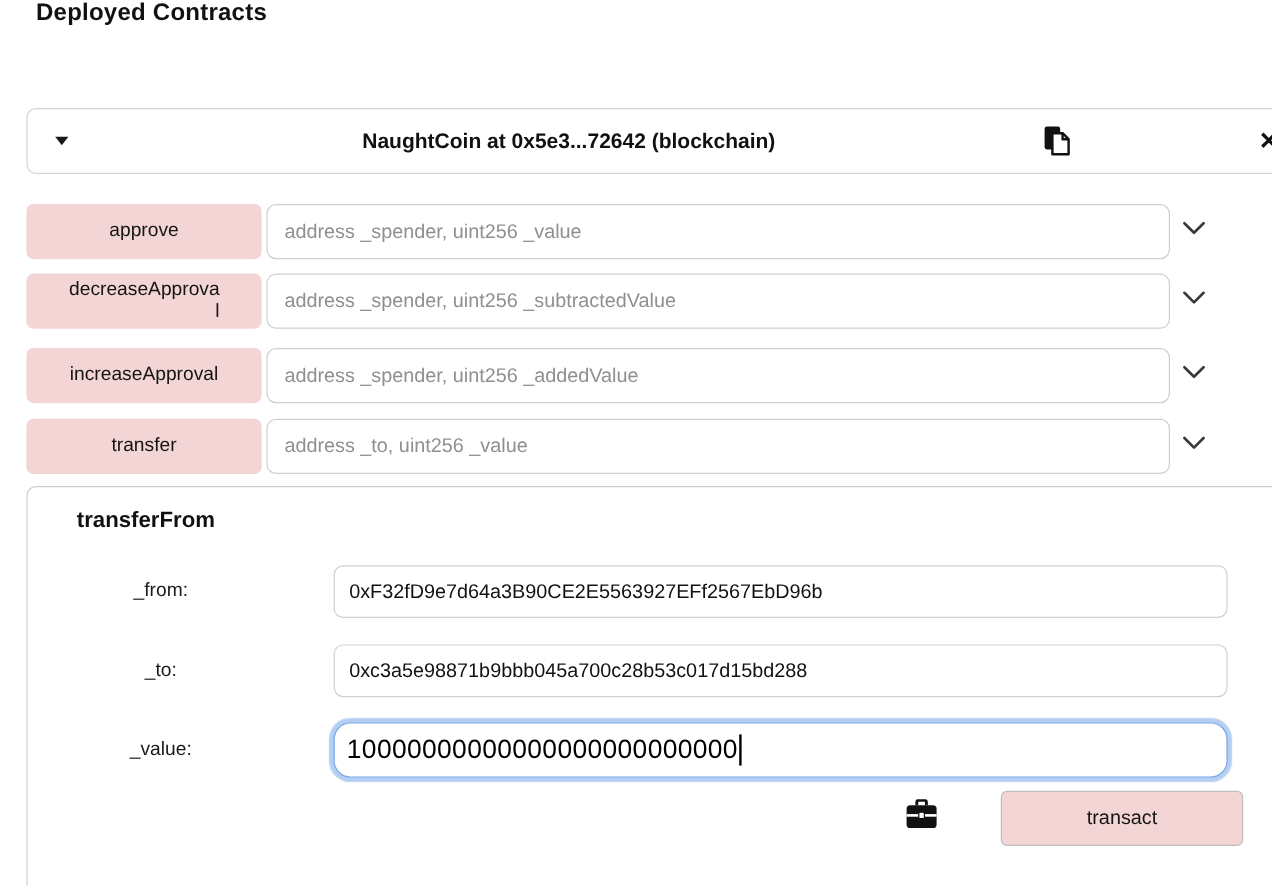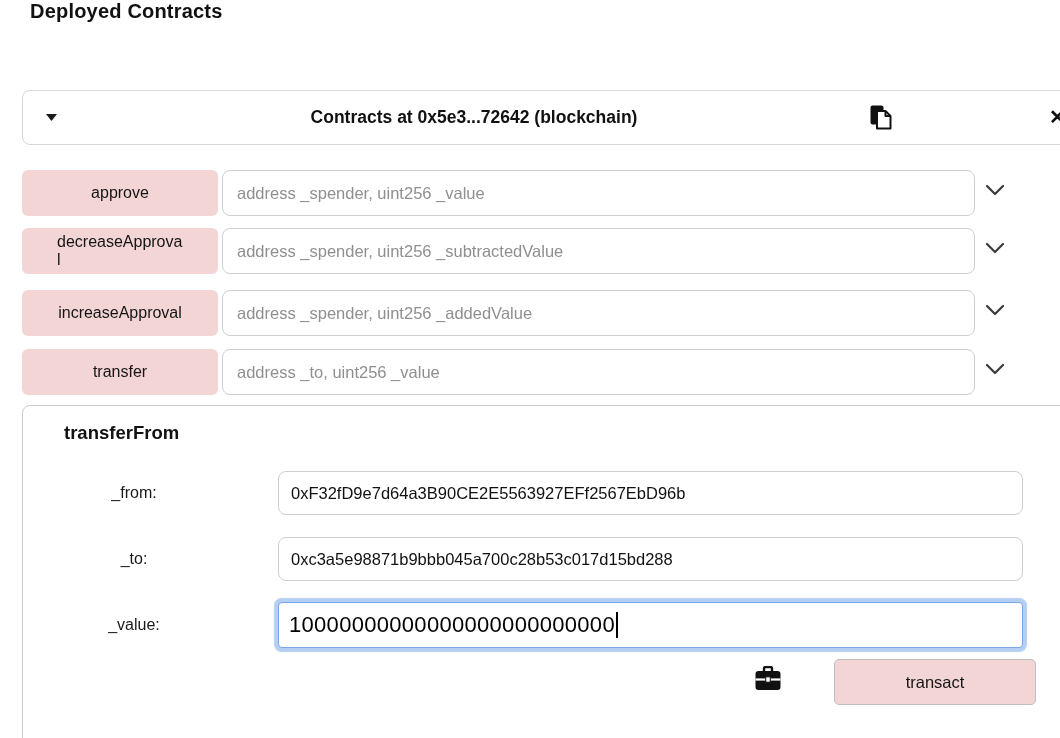--- a/index.html
+++ b/index.html
@@ -15,35 +15,35 @@
   .caret-btn { width: 56px; text-align: center; cursor: pointer; line-height: 0; }
   .ch-title { flex: 0 0 790px; text-align: center; font-weight: bold; font-size: 17.5px; }
   .copy-btn { width: 40px; line-height: 0; cursor: pointer; }
   .close-btn { position: absolute; left: 1026px; top: 14px; font-size: 20px; font-weight: bold; cursor: pointer; }
 
   
   .fn-row { position: absolute; left: 22px; width: 1000px; display: flex; align-items: flex-start; }
   .fn-btn { flex: 0 0 196px; min-height: 46px; background: var(--pink); border: none; border-radius: 6px;
     font-family: inherit; font-size: 16px; color: #151515; cursor: pointer;
     display: flex; align-items: center; justify-content: center; padding: 3px 0; }
-  .fn-btn .lbl { display: inline-block; max-width: 126px; overflow-wrap: break-word; line-height: 1.12; text-align: left; }
+  .fn-btn .lbl { display: inline-block; max-width: 126px; overflow-wrap: break-word; line-height: 1.12; text-align: right; }
   .fn-input { margin-left: 4px; width: 753px; height: 46px; border: 1px solid #cfcfcf; border-radius: 8px;
     padding: 0 14px; font-family: inherit; font-size: 16.5px; color: #ec4899; background: #fff; outline: none; }
   .fn-input::placeholder { color: #8f8f8f; opacity: 1; }
   .chev { margin-left: 10px; margin-top: 14px; line-height: 0; cursor: pointer; }
 
   
   .tf-panel { position: absolute; left: 22px; top: 405px; width: 1053px; height: 400px;
     border: 1px solid #cccccc; border-radius: 8px; background: #fff; }
   .tf-title { position: absolute; left: 41px; top: 16px; font-size: 18.5px; font-weight: bold; }
   .field-row { position: absolute; left: 0; width: 1000px; height: 46px; display: flex; align-items: center; justify-content: space-between; }
   .field-row .f-label { flex: 0 0 208px; text-align: center; font-size: 16px; color: #1a1a1a; padding-left: 14px; }
   .f-input { width: 745px; height: 44px; border: 1px solid #cfcfcf; border-radius: 8px; padding: 17px 12px;
     font-family: inherit; font-size: 16.5px; color: #111; background: #fff; outline: none; }
-  .value-box { width: 745px; height: 46px; border: 1.5px solid #79a7e8; border-radius: 4px;
+  .value-box { width: 745px; height: 46px; border: 1.5px solid #79a7e8; border-radius: 14px;
     box-shadow: 0 0 1px 3.5px rgba(121, 167, 232, 0.55); background: #fff;
     display: flex; align-items: center; padding: 0 10px; cursor: text; }
   .value-box .val-text { font-size: 22px; color: #000; letter-spacing: 0.3px; white-space: nowrap; }
   .text-cursor { display: inline-block; width: 2px; height: 26px; background: #000; margin-left: 1px; }
 
   .action-row { position: absolute; left: 0; top: 248px; width: 1020px; height: 56px; }
   .briefcase-btn { position: absolute; left: 731px; top: 12px; line-height: 0; cursor: pointer; }
   .transact-btn { position: absolute; left: 811px; top: 5px; width: 202px; height: 46px;
     background: var(--pink); border: 1px solid #bfbfbf; border-radius: 5px;
     font-family: inherit; font-size: 16.5px; color: #151515; cursor: pointer; }
@@ -54,21 +54,21 @@
 <div class="screen" style="--pink:#f3d5d5">
 
   <div class="page-title">Deployed Contracts</div>
 
   <div class="contract-card">
     <span class="caret-btn">
       <svg width="13" height="9" viewBox="0 0 13 9">
           <polygon points="1,1 12,1 6.5,8" fill="#1a1a1a"></polygon>
         </svg>
     </span>
-    <div class="ch-title">Contracts at 0x5e3...72642 (blockchain)</div>
+    <div class="ch-title">NaughtCoin at 0x5e3...72642 (blockchain)</div>
     <span class="copy-btn">
       <svg width="24" height="27" viewBox="0 0 24 27">
         <rect x="1.5" y="1.5" width="13" height="19" rx="2" fill="#111"></rect>
         <path d="M8 7 L16.5 7 L21.5 12 L21.5 24.5 L8 24.5 Z" fill="#fff" stroke="#111" stroke-width="2" stroke-linejoin="round"></path>
         <path d="M16.5 7 L16.5 12 L21.5 12" fill="none" stroke="#111" stroke-width="2" stroke-linejoin="round"></path>
       </svg>
     </span>
     <span class="close-btn">✕</span>
   </div>
 

